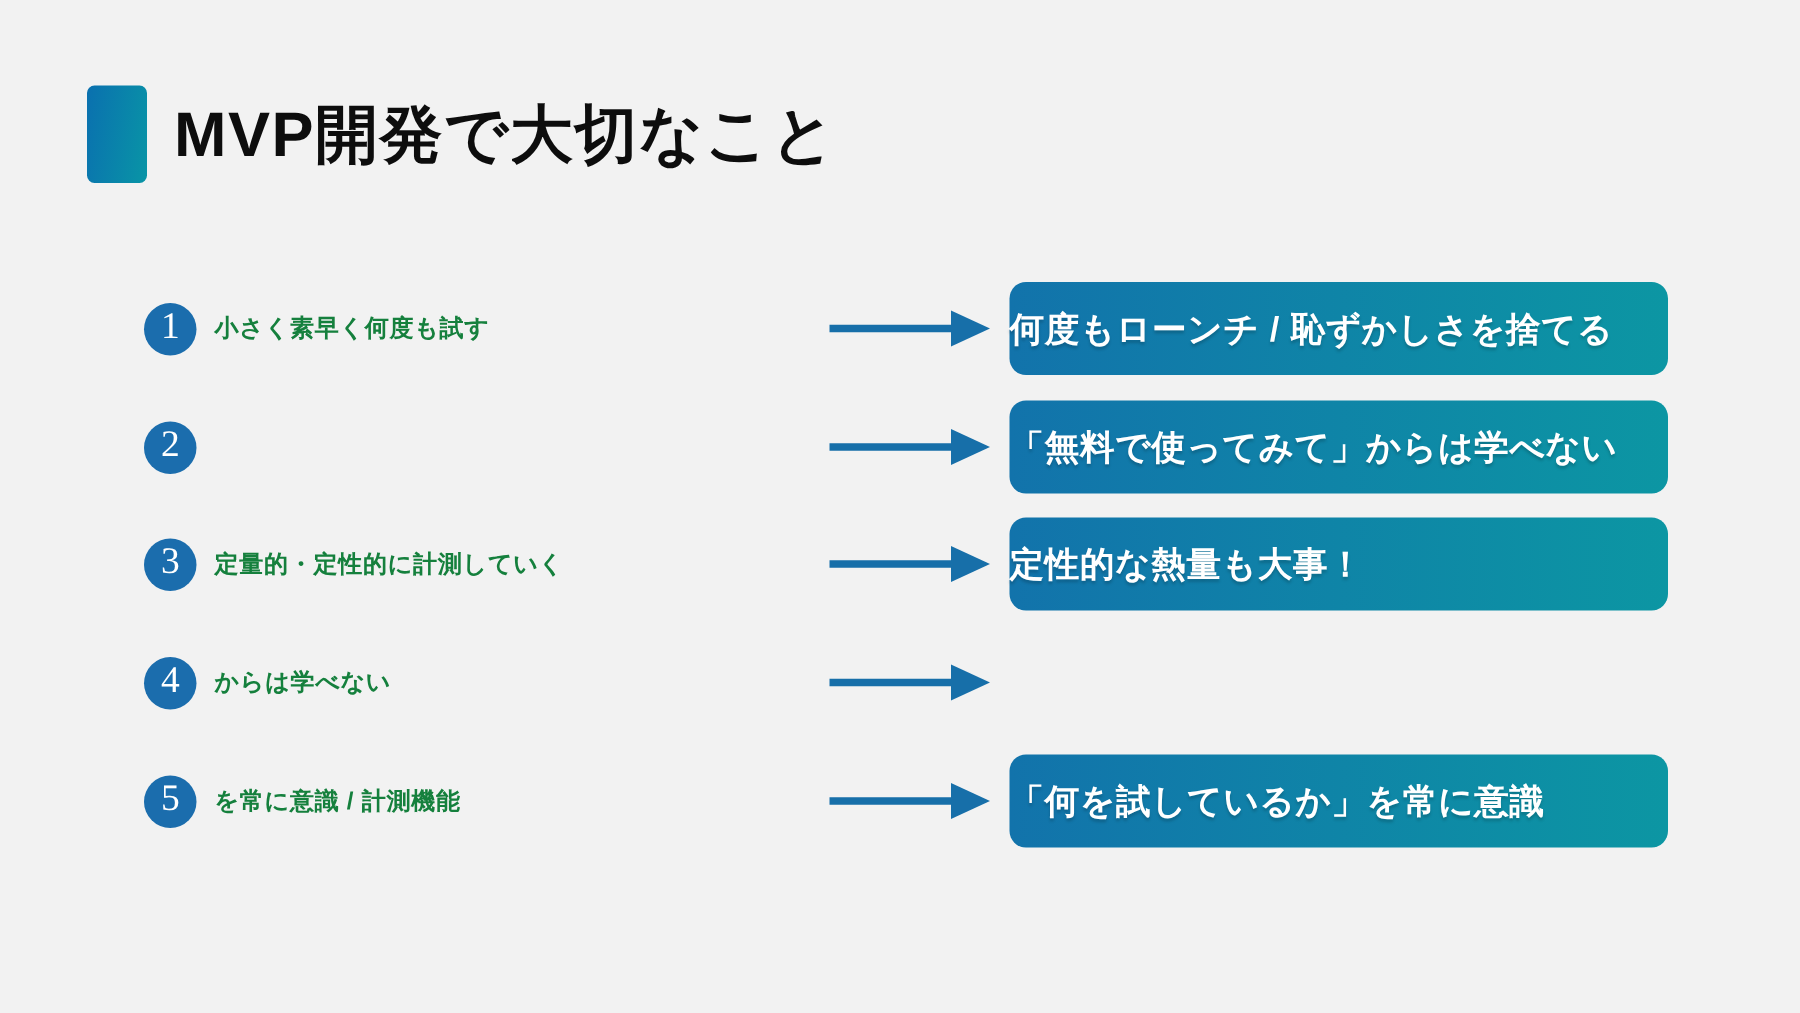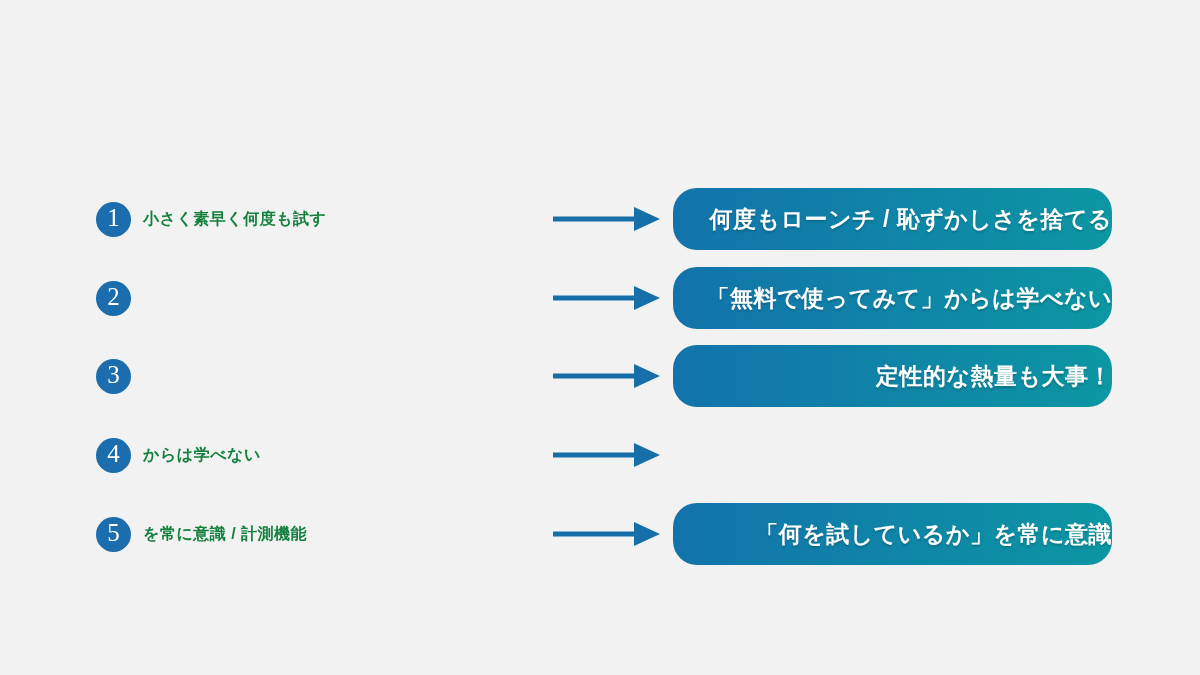--- a/index.html
+++ b/index.html
@@ -123,40 +123,44 @@
     border-top: 12px solid transparent;
     border-bottom: 12px solid transparent;
   }
   
   .result-box {
     position: absolute;
     left: 673px;
     top: 0;
     width: 439px;
     height: 62px;
-    border-radius: 24px;
+    border-radius: 11px;
     background: linear-gradient(90deg, var(--box_from), var(--box_to));
     display: flex;
     align-items: center;
-    justify-content: flex-end;
+    justify-content: flex-start;
   }
   .result-text {
     color: var(--box_text);
     font-size: 23px;
     font-weight: 800;
     white-space: nowrap;
     letter-spacing: 0.5px;
     text-shadow: 0 2px 2px rgba(0,0,0,0.18);
   }
 </style>
 </head>
 <body>
 
 <div class="slide">
 
+  <div class="title-wrap">
+    <div class="title-accent"></div>
+    <div class="title-text">MVP開発で大切なこと</div>
+  </div>
 
   <div class="row row-0">
     <div class="item-left">
       <div class="num-badge">1</div>
       <div class="item-label">小さく素早く何度も試す</div>
     </div>
     <div class="arrow">
       <div class="arrow-line"></div>
       <div class="arrow-head"></div>
     </div>
@@ -174,20 +178,21 @@
       <div class="arrow-head"></div>
     </div>
     <div class="result-box">
       <div class="result-text">「無料で使ってみて」からは学べない</div>
     </div>
   </div>
 
   <div class="row row-2">
     <div class="item-left">
       <div class="num-badge">3</div>
+      <div class="item-label">定量的・定性的に計測していく</div>
     </div>
     <div class="arrow">
       <div class="arrow-line"></div>
       <div class="arrow-head"></div>
     </div>
     <div class="result-box">
       <div class="result-text">定性的な熱量も大事！</div>
     </div>
   </div>
 

